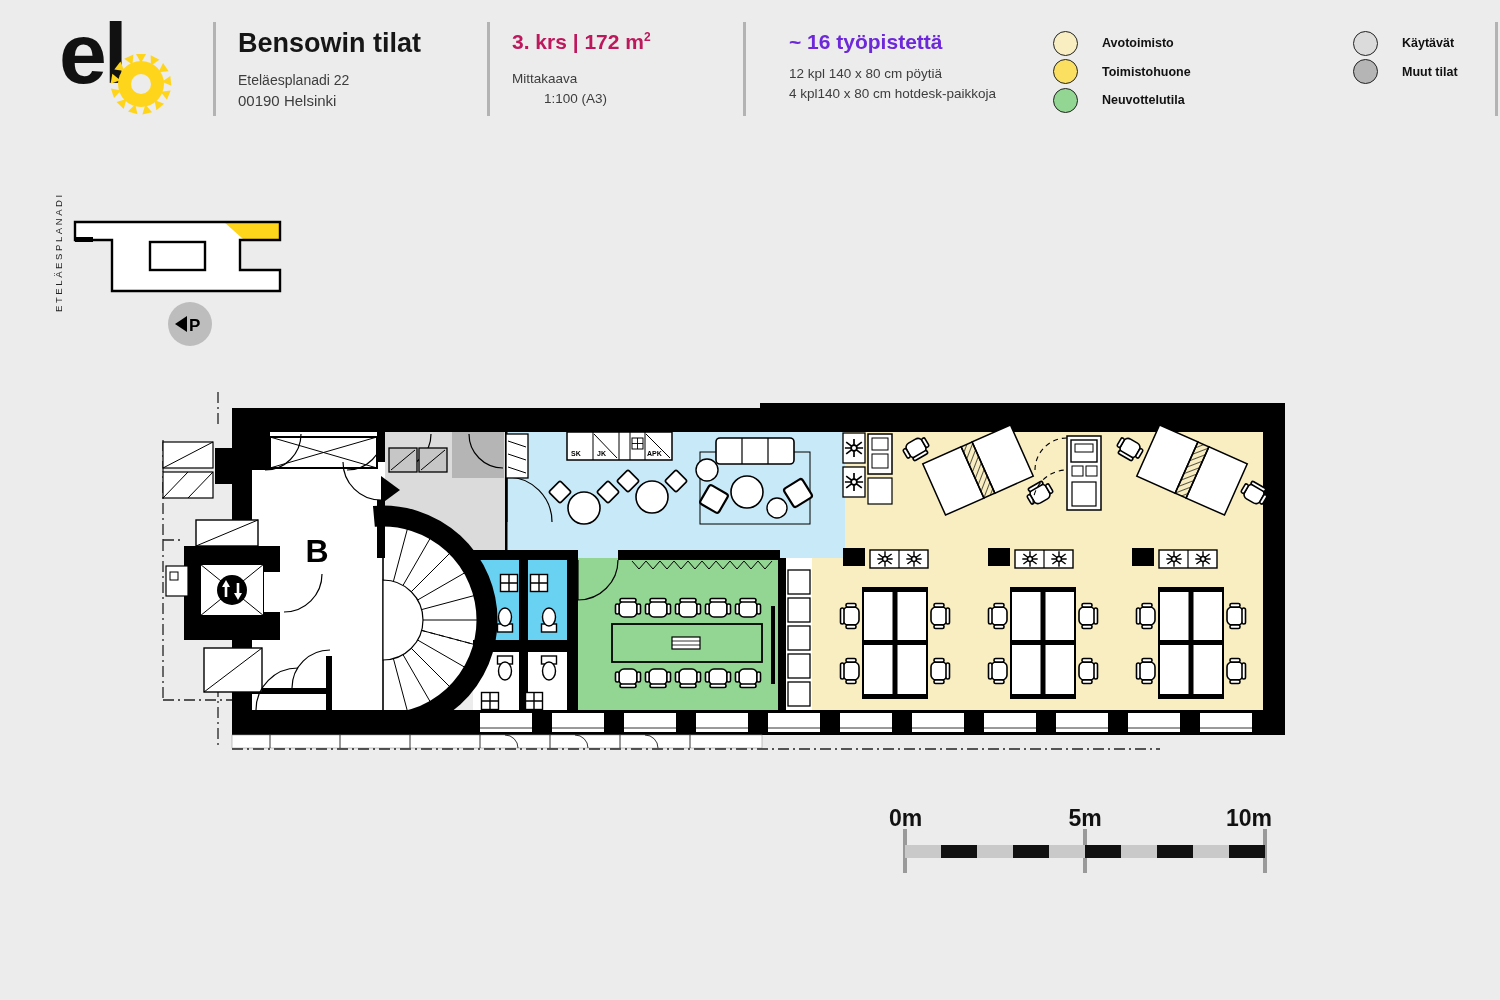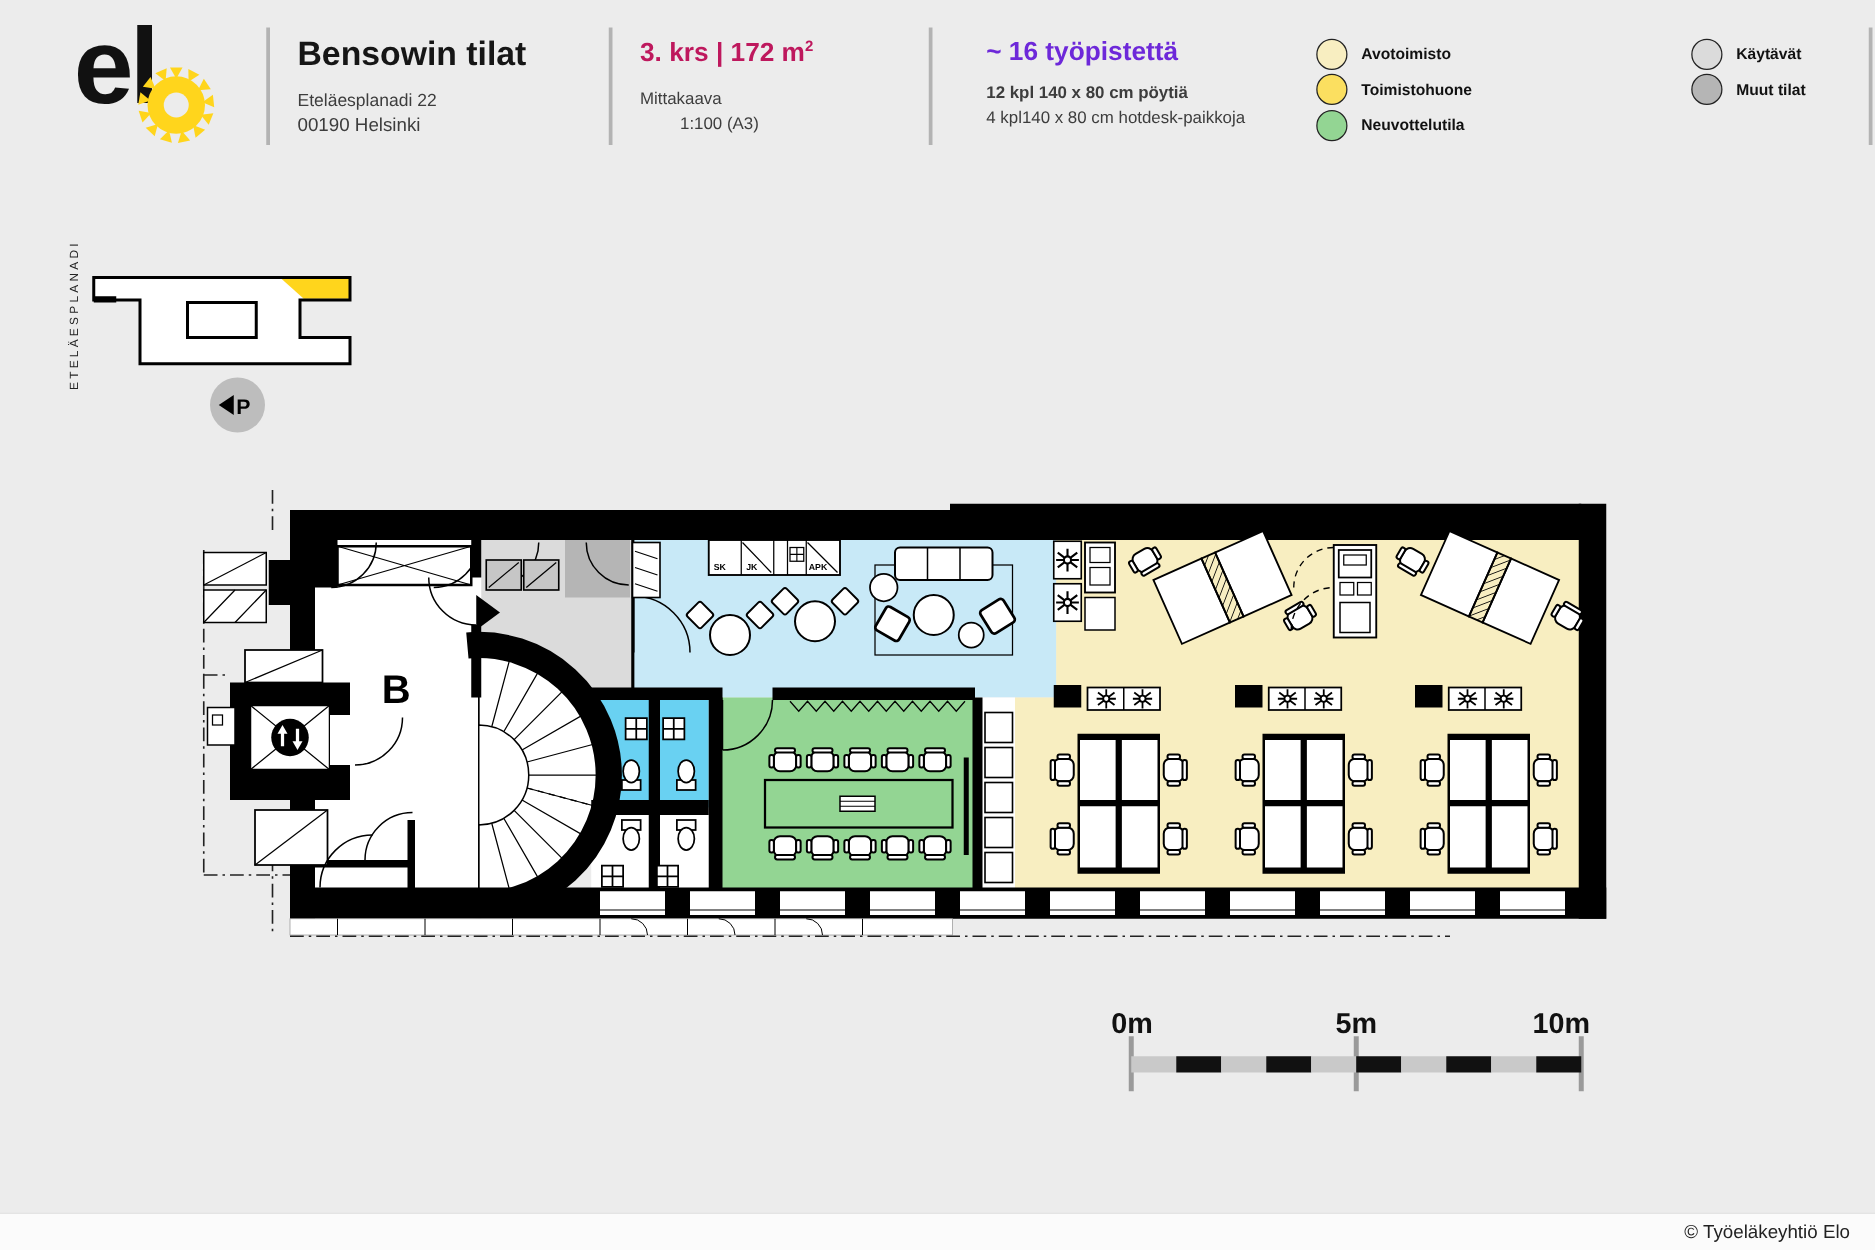--- a/index.html
+++ b/index.html
@@ -11,27 +11,27 @@
            letter-spacing:-3px;color:#111;line-height:1;margin-left:13px;}
   .logo-gear{position:absolute;left:110px;top:53px;}
   .b-title{position:absolute;left:238px;top:28px;font-size:27px;font-weight:bold;color:#161616;}
   .b-addr1{position:absolute;left:238px;top:72px;font-size:14px;color:#3d3d3d;}
   .b-addr2{position:absolute;left:238px;top:92px;font-size:15px;color:#3d3d3d;}
   .f-title{position:absolute;left:512px;top:30px;font-size:21px;font-weight:bold;color:#be185d;}
   .f-title sup{font-size:12px;}
   .f-sub1{position:absolute;left:512px;top:71px;font-size:13.5px;color:#3d3d3d;}
   .f-sub2{position:absolute;left:512px;top:91px;font-size:13.5px;color:#3d3d3d;margin-left:32px;}
   .w-title{position:absolute;left:789px;top:30px;font-size:21px;font-weight:bold;color:#6d28d9;}
-  .w-sub1{position:absolute;left:789px;top:66px;font-size:13.5px;color:#3d3d3d;font-weight:bold;}
+  .w-sub1{position:absolute;left:789px;top:66px;font-size:13.5px;color:#3d3d3d;}
   .w-sub2{position:absolute;left:789px;top:86px;font-size:13.5px;color:#3d3d3d;}
   .legend-col{position:absolute;top:29px;}
   .legend-row{display:flex;align-items:center;height:28.5px;}
   .swatch{width:25px;height:25px;border-radius:50%;border:1px solid #222;box-sizing:border-box;
           flex:0 0 auto;}
-  .legend-label{margin-left:11px;font-size:12.5px;font-weight:bold;color:#111;white-space:nowrap;}
+  .legend-label{margin-left:24px;font-size:12.5px;font-weight:bold;color:#111;white-space:nowrap;}
   
   .footer{position:absolute;left:0;bottom:0;width:1500px;height:30px;background:#fbfbfb;
           border-top:1px solid #ddd;box-sizing:border-box;}
   .footer-text{position:absolute;right:20px;top:6px;font-size:15px;color:#222;}
   svg{display:block;}
   .plan-svg{position:absolute;left:0;top:0;}
   text{font-family:"Liberation Sans","DejaVu Sans",sans-serif;}
 </style>
 </head>
 <body>
@@ -420,16 +420,13 @@
         <rect x="1049" y="845" width="36" height="13" fill="#c9c9c9"></rect>
         <rect x="1085" y="845" width="36" height="13" fill="#111"></rect>
         <rect x="1121" y="845" width="36" height="13" fill="#c9c9c9"></rect>
         <rect x="1157" y="845" width="36" height="13" fill="#111"></rect>
         <rect x="1193" y="845" width="36" height="13" fill="#c9c9c9"></rect>
         <rect x="1229" y="845" width="36" height="13" fill="#111"></rect>
       </g>
     </g>
   </svg>
 
-  <div class="footer">
-    <div class="footer-text">© Työeläkeyhtiö Elo</div>
-  </div>
 </div>
 
 </body></html>

